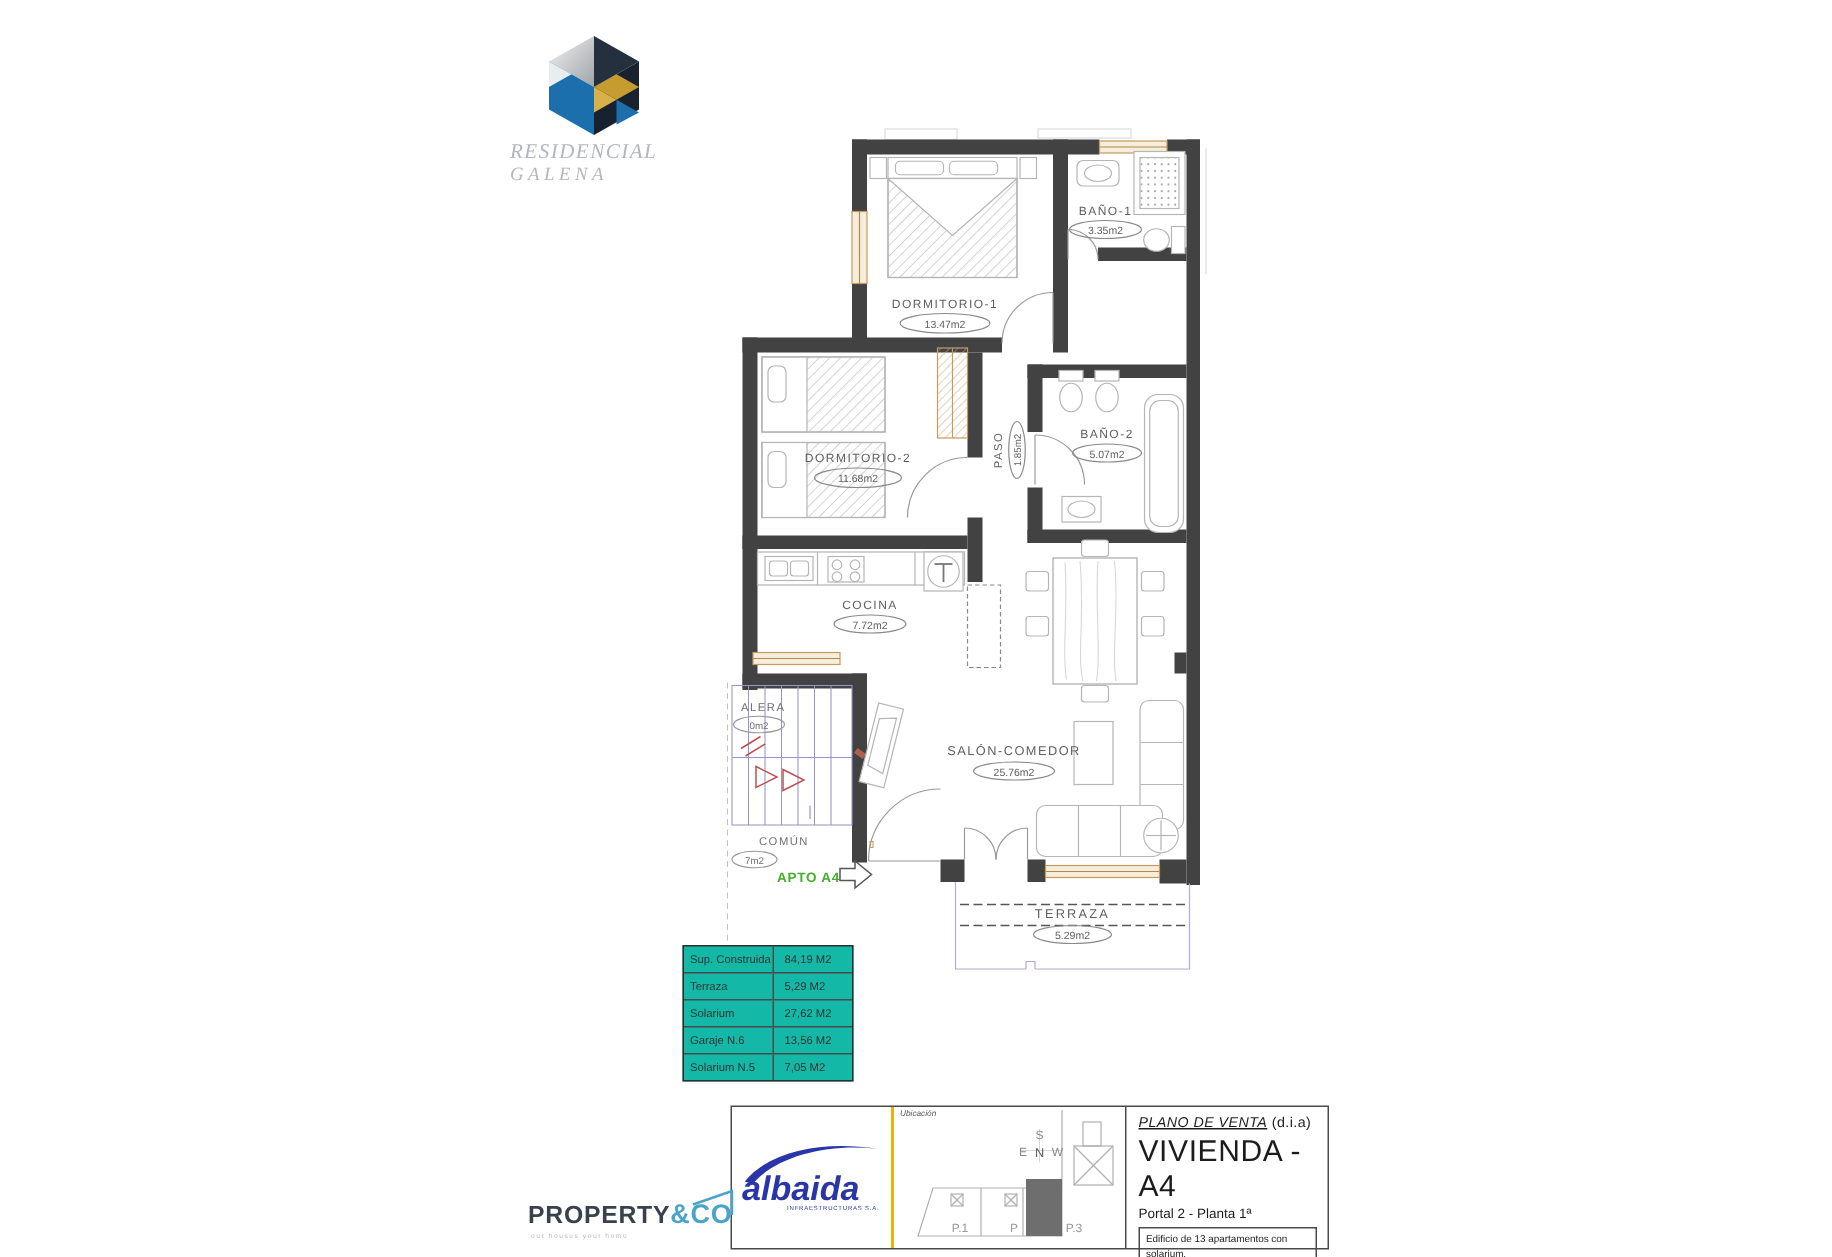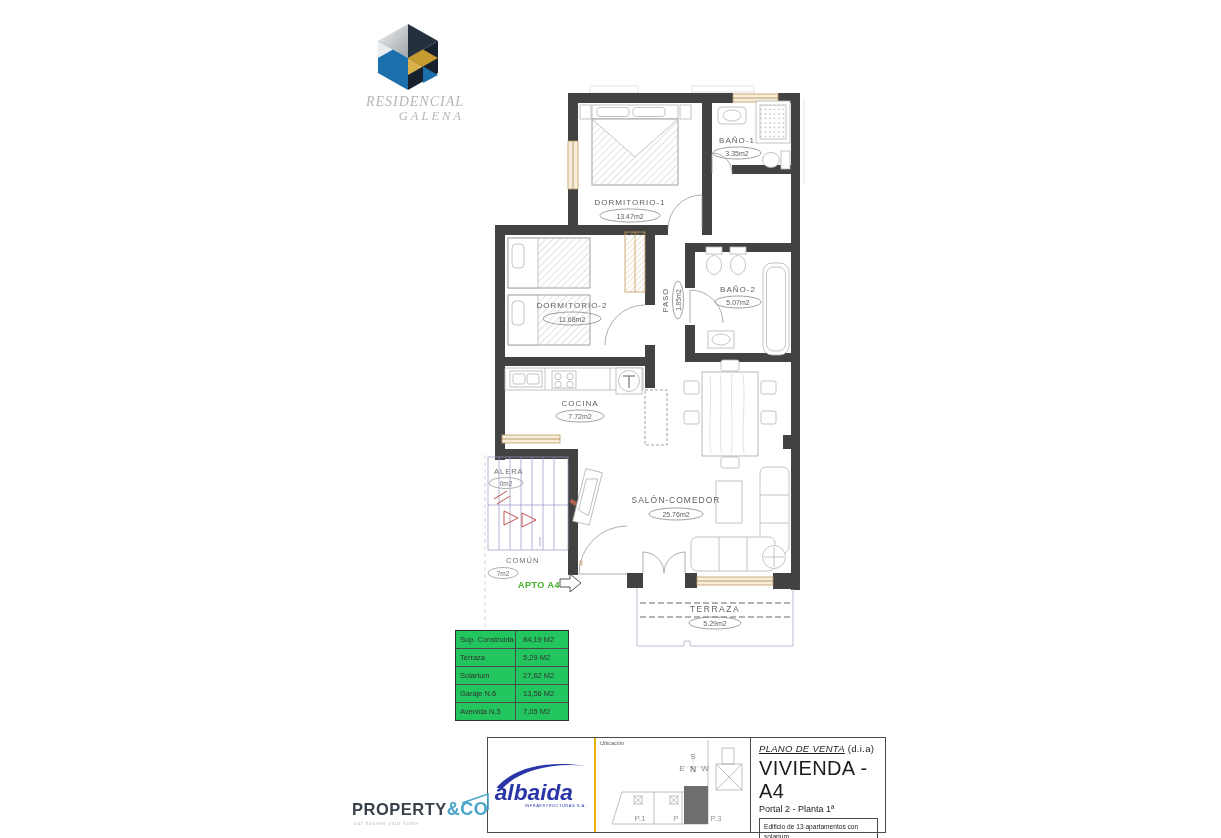--- a/index.html
+++ b/index.html
@@ -3,33 +3,33 @@
 <meta charset="utf-8">
 <style>
   html,body{margin:0;padding:0;}
   body{
     width:1221px;height:838px;position:relative;background:#ffffff;
     font-family:"Liberation Sans",sans-serif;overflow:hidden;
   }
   .abs{position:absolute;}
 
   
-  .brand{left:352px;top:22px;width:112px;text-align:right;}
+  .brand{left:340px;top:22px;width:112px;text-align:left;}
   .brand svg{display:block;margin:0 auto;}
   .brand .l1{font-family:"Liberation Serif",serif;font-style:italic;font-size:14px;
     letter-spacing:1px;color:#b3b7bb;margin-top:2px;white-space:nowrap;}
   .brand .l2{font-family:"Liberation Serif",serif;font-style:italic;font-size:12.5px;
     letter-spacing:3px;color:#b3b7bb;margin-top:-1px;}
 
   
   .plan{left:480px;top:85px;width:330px;height:585px;}
   svg text{font-family:"Liberation Sans",sans-serif;}
 
   
-  .stable{left:455px;top:630px;width:112px;border:1.5px solid #2e2e2e;background:#22c55e;}
+  .stable{left:455px;top:630px;width:112px;border:1.5px solid #2e2e2e;background:#14b8a6;}
   .stable .row{display:flex;border-bottom:1px solid #4a4a4a;height:17px;align-items:center;}
   .stable .row:last-child{border-bottom:none;}
   .stable .lab{width:55px;padding-left:4px;font-size:7.5px;color:#333;border-right:1px solid #4a4a4a;height:100%;display:flex;align-items:center;}
   .stable .val{flex:1;padding-left:7px;font-size:7.5px;color:#333;}
 
   
   .tblock{left:487px;top:737px;width:397px;height:94px;border:1.2px solid #4a4a4a;display:flex;background:#fff;}
   .tb-cell{height:100%;box-sizing:border-box;}
   .tb-albaida{width:108px;border-right:2px solid #eab308;display:flex;align-items:center;justify-content:center;}
   .tb-map{width:155px;border-right:1px solid #4a4a4a;position:relative;}
@@ -316,21 +316,21 @@
   </div>
   <div class="row">
     <div class="lab">Solarium</div>
     <div class="val">27,62 M2</div>
   </div>
   <div class="row">
     <div class="lab">Garaje  N.6</div>
     <div class="val">13,56 M2</div>
   </div>
   <div class="row">
-    <div class="lab">Avenida  N.5</div>
+    <div class="lab">Solarium  N.5</div>
     <div class="val">7,05 M2</div>
   </div>
 </div>
 
 <div class="abs tblock">
   <div class="tb-cell tb-albaida">
     <svg width="96" height="52" viewBox="0 0 110 58">
       <path d="M 4 32 C 24 8 64 1 105 7 C 66 3 28 13 10 34 Z" fill="#2a36a8"></path>
       <text x="2" y="46" font-size="26" font-style="italic" font-weight="bold" fill="#2a36a8">albaida</text>
       <text x="107" y="54" font-size="4.6" text-anchor="end" letter-spacing="0.6" fill="#2a36a8">INFRAESTRUCTURAS S.A.</text>

